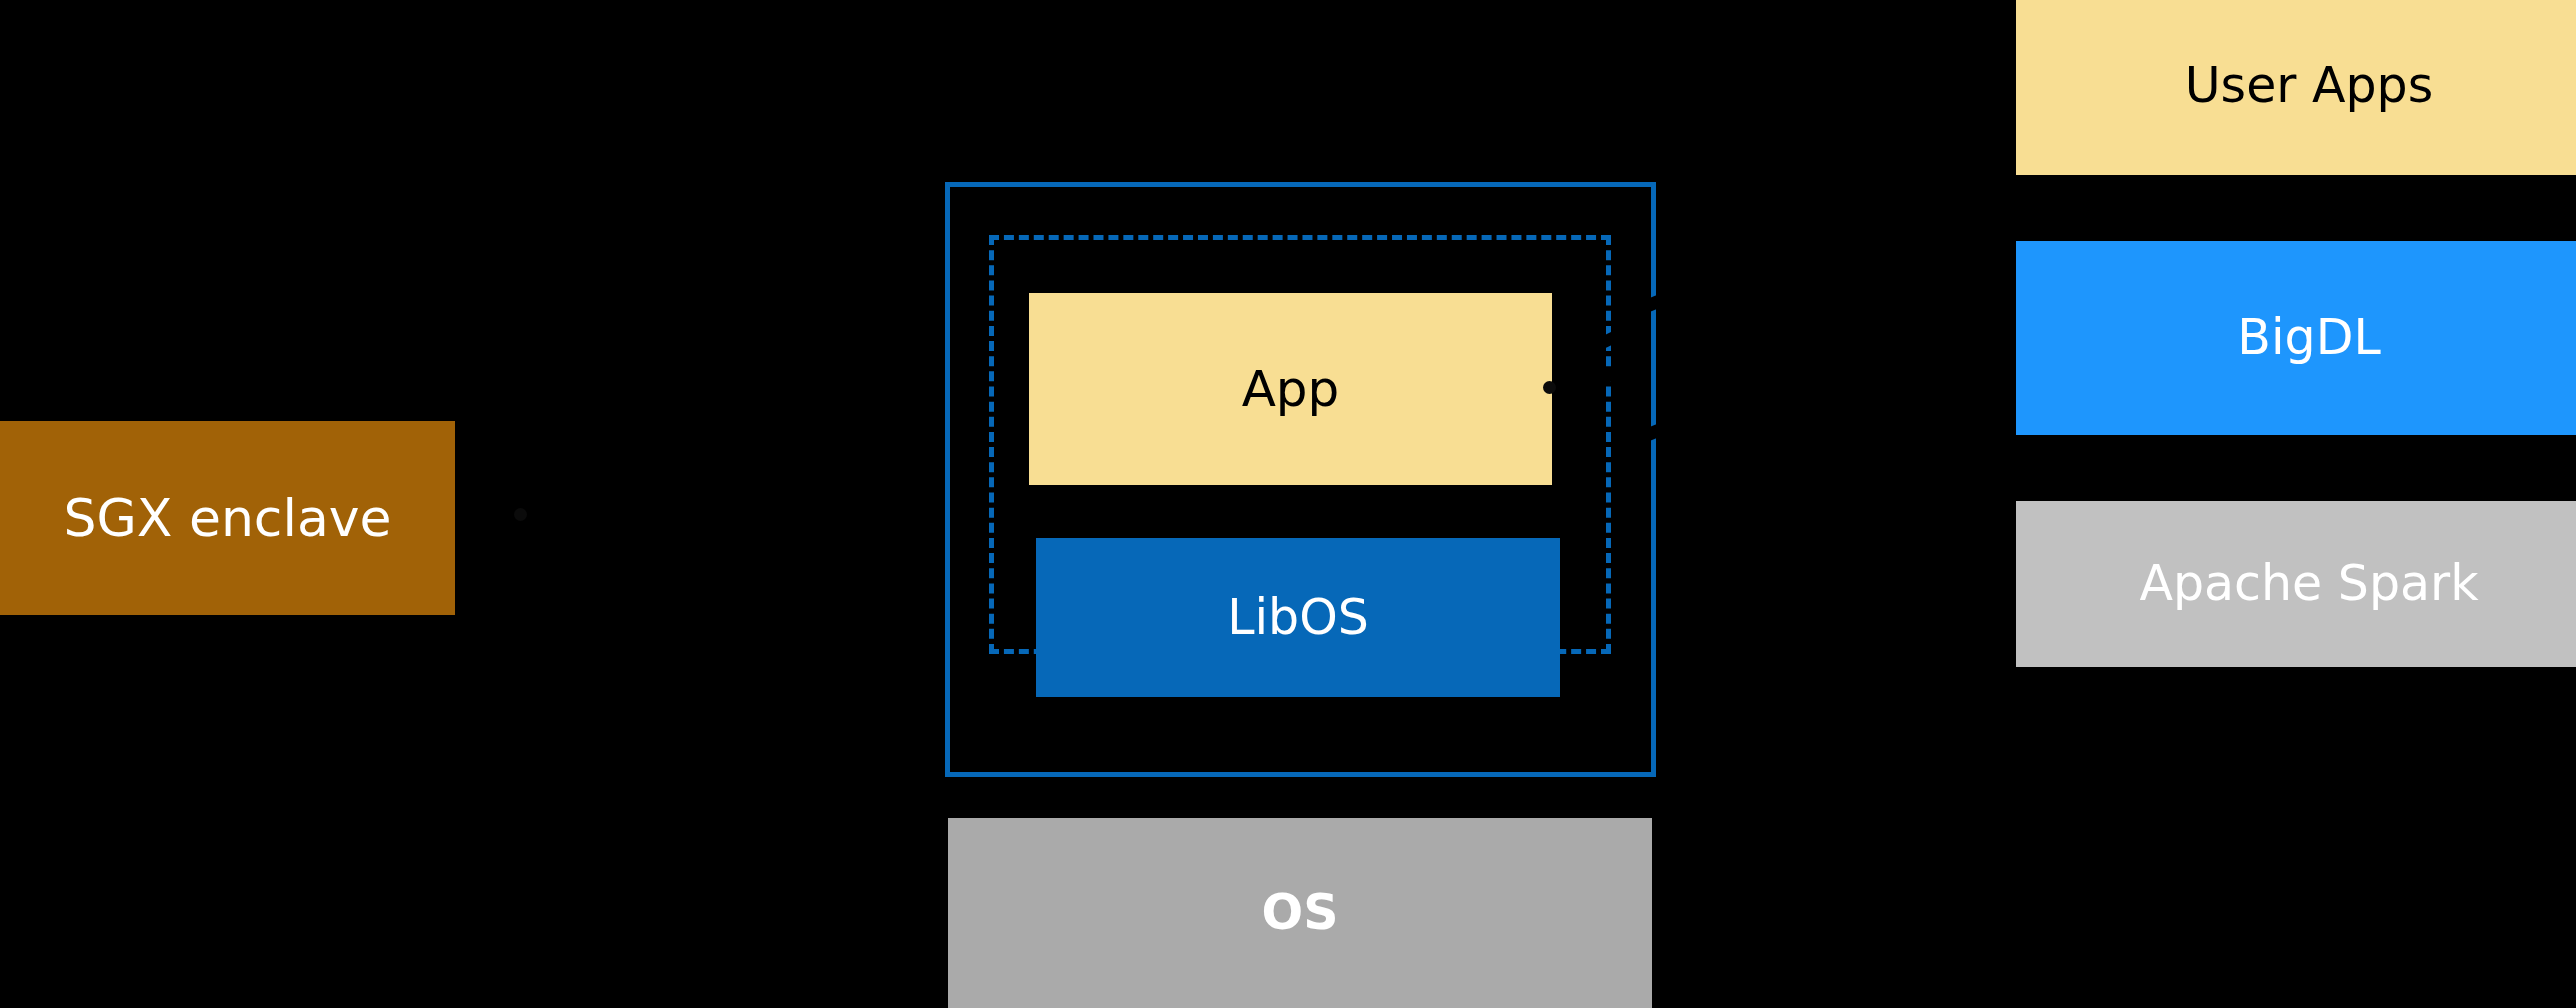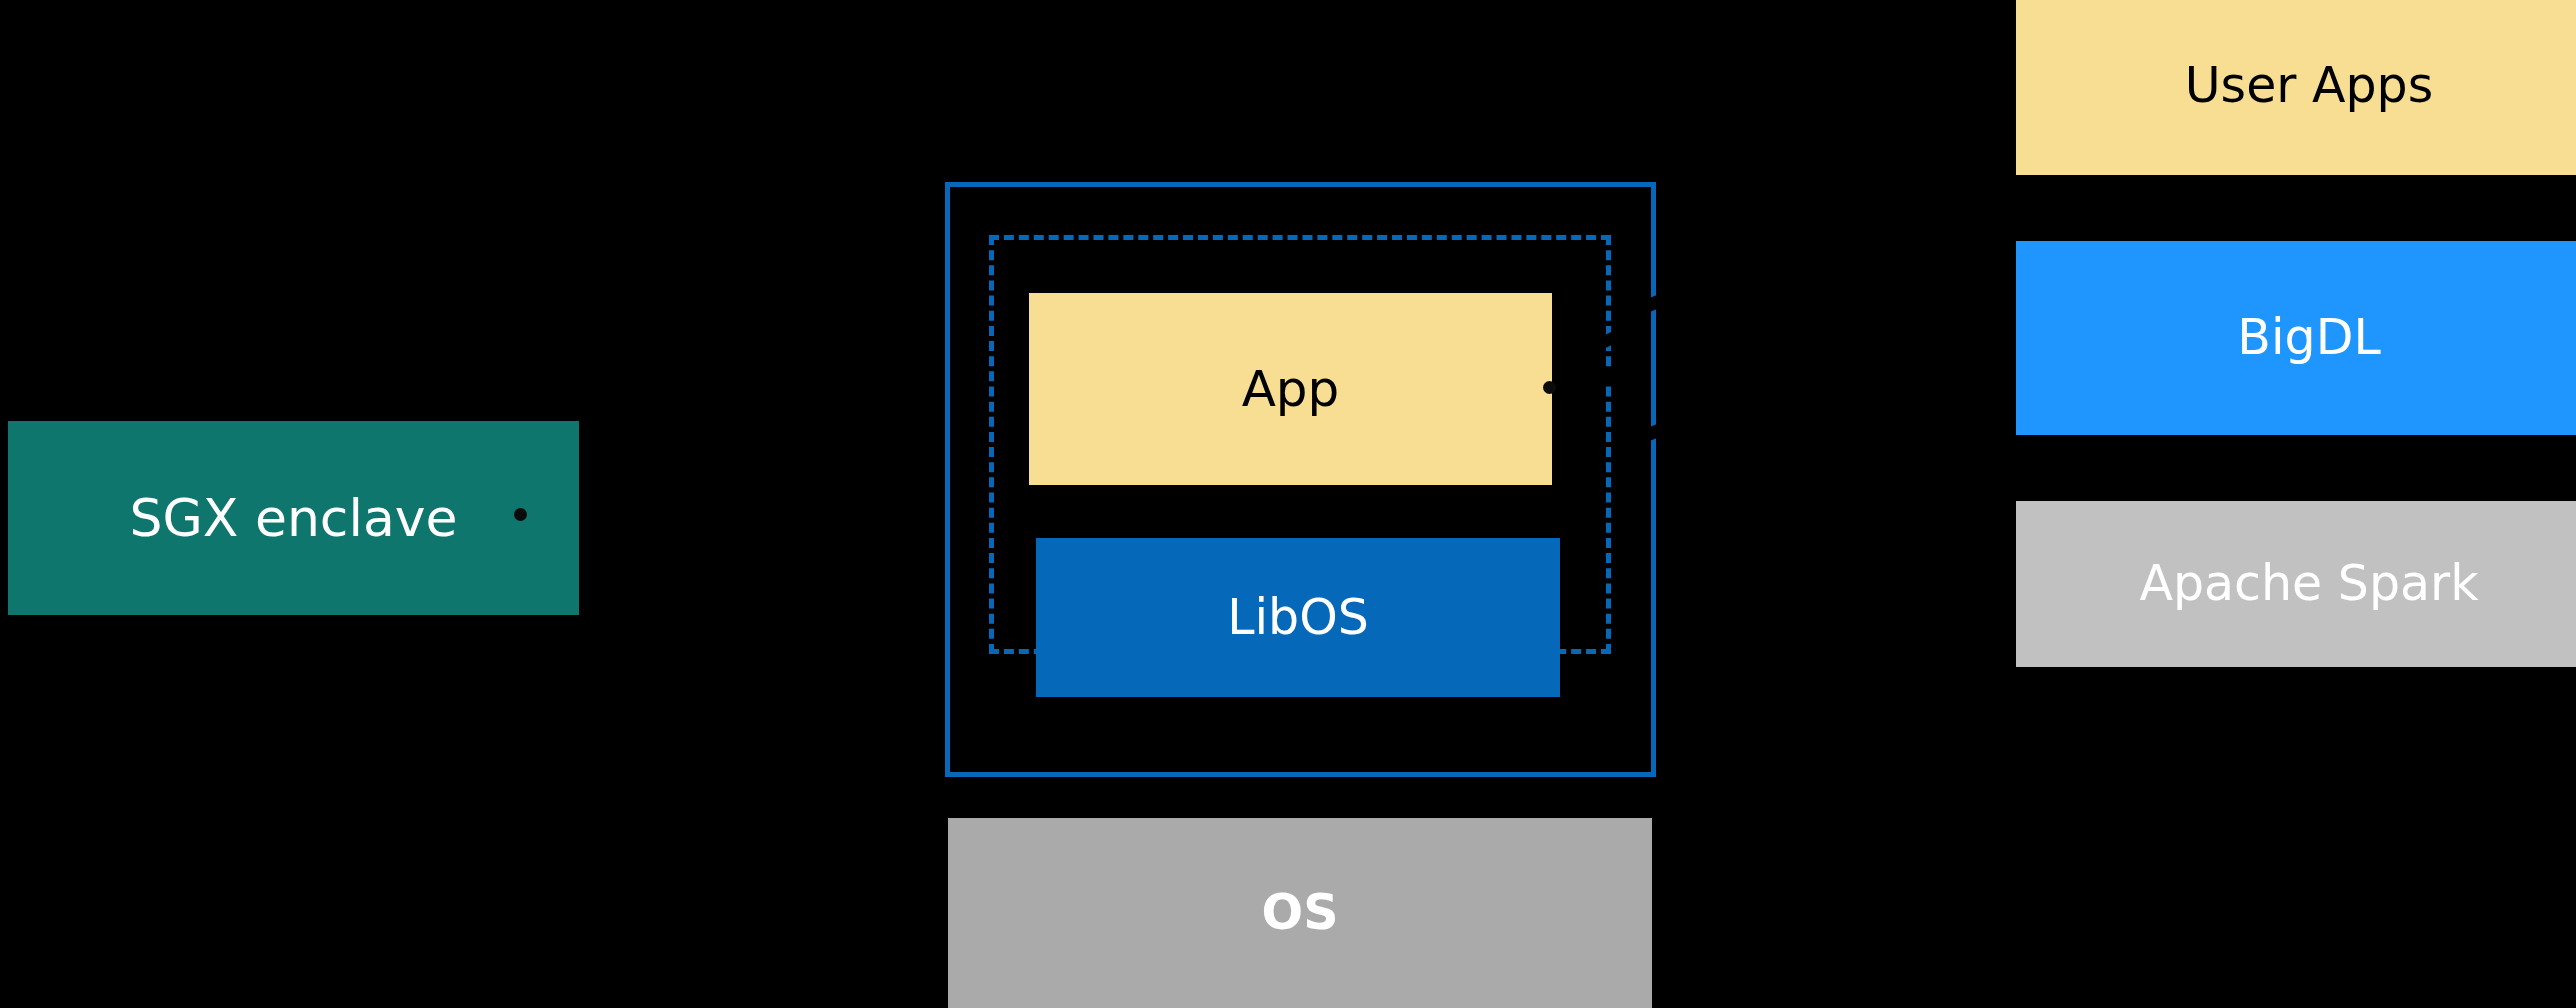--- a/index.html
+++ b/index.html
@@ -26,25 +26,25 @@
   }
   .label {
     display: block;
     width: 100%;
     padding: 0 6.7px;
     box-sizing: border-box;
   }
 
   
   #sgx-enclave-box {
-    left: 8px;
+    left: 0px;
     top: 421px;
-    width: 571px;
+    width: 455px;
     height: 194px;
-    background: #0f766e;
+    background: #a16207;
     color: #FFFFFF;
     font-size: 52px;
   }
 
   
   #enclave-frame {
     left: 945px;
     top: 182px;
     width: 711px;
     height: 595px;

